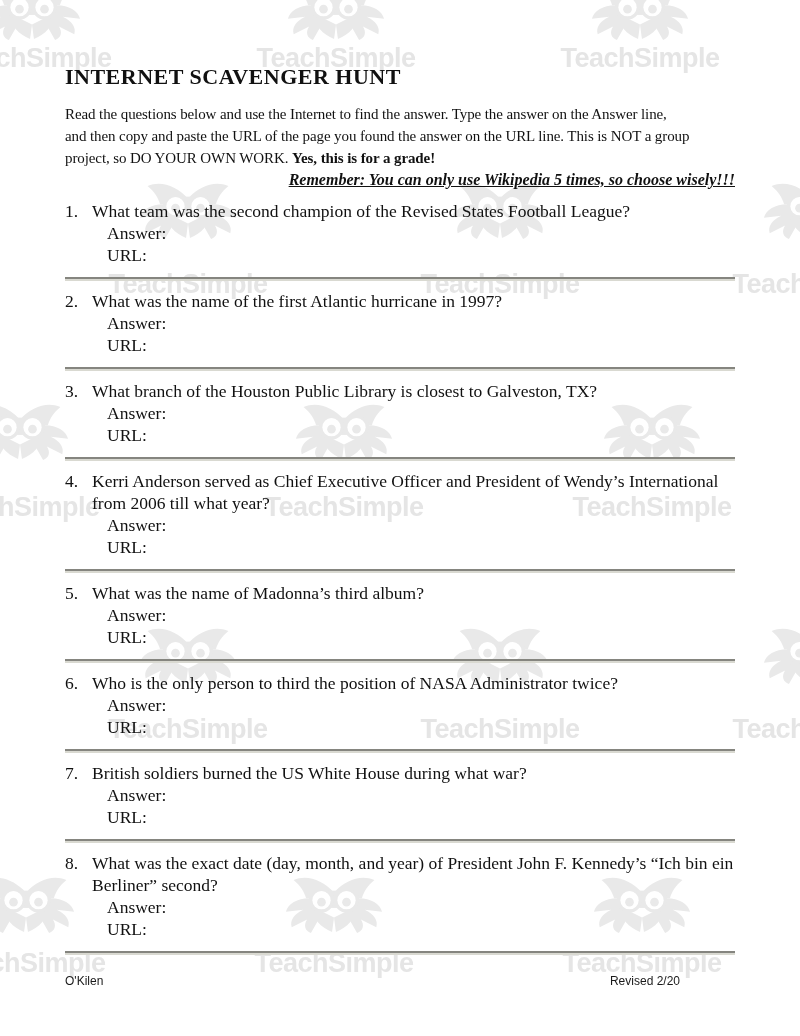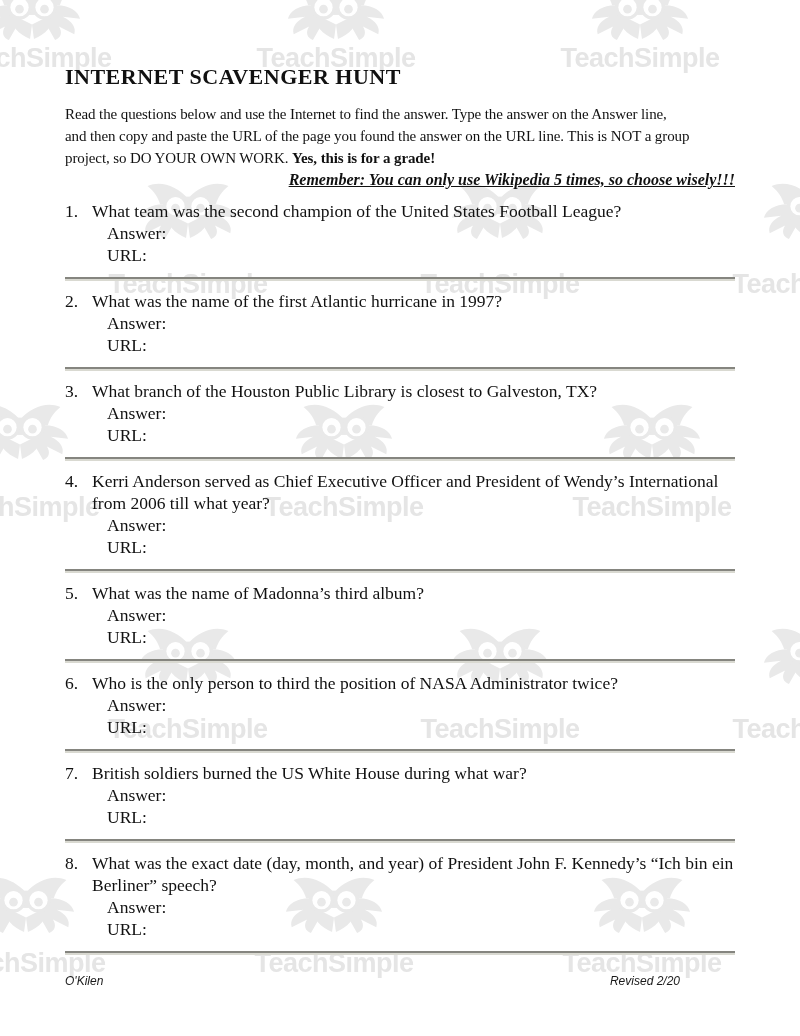--- a/index.html
+++ b/index.html
@@ -59,21 +59,20 @@
     height:0;
     border-top:2px solid #85857f;
     border-bottom:2px solid #d9d9d1;
     margin-top:11px;
   }
   .footer{
     position:absolute;
     top:974px;left:65px;width:615px;
     display:flex;justify-content:space-between;
     font-family:"Liberation Sans", sans-serif;
-    font-style:italic;
     font-size:12px;
     line-height:14px;
     color:#1a1a1a;
     gap:22px;
   }
 </style>
 </head>
 <body>
 
 <div class="sheet">
@@ -344,21 +343,21 @@
       <span class="instr-line">and then copy and paste the URL of the page you found the answer on the URL line. This is NOT a group</span>
       <span class="instr-line"><span>project, so DO YOUR OWN WORK. </span><span class="instr-bold">Yes, this is for a grade!</span></span>
     </p>
 
     <p class="reminder"><span>Remember: You can only use Wikipedia 5 times, so choose wisely!!!</span></p>
 
     <div id="questions">
   <div class="qblock">
     <div class="qline">
       <span class="qnum">1.</span>
-      <span class="qtext">What team was the second champion of the United States Football League?</span>
+      <span class="qtext">What team was the second champion of the Revised States Football League?</span>
     </div>
     <div class="sublabel">Answer:</div>
     <div class="sublabel">URL:</div>
   </div>
 <div class="divider"></div>
   <div class="qblock">
     <div class="qline">
       <span class="qnum">2.</span>
       <span class="qtext">What was the name of the first Atlantic hurricane in 1997?</span>
     </div>
@@ -407,21 +406,21 @@
       <span class="qnum">7.</span>
       <span class="qtext">British soldiers burned the US White House during what war?</span>
     </div>
     <div class="sublabel">Answer:</div>
     <div class="sublabel">URL:</div>
   </div>
 <div class="divider"></div>
   <div class="qblock">
     <div class="qline">
       <span class="qnum">8.</span>
-      <span class="qtext">What was the exact date (day, month, and year) of President John F. Kennedy’s “Ich bin ein Berliner” speech?</span>
+      <span class="qtext">What was the exact date (day, month, and year) of President John F. Kennedy’s “Ich bin ein Berliner” second?</span>
     </div>
     <div class="sublabel">Answer:</div>
     <div class="sublabel">URL:</div>
   </div>
 <div class="divider"></div>
       </div>
 
     <div class="footer">
       <span>O'Kilen</span>
       <span>Revised 2/20</span>

